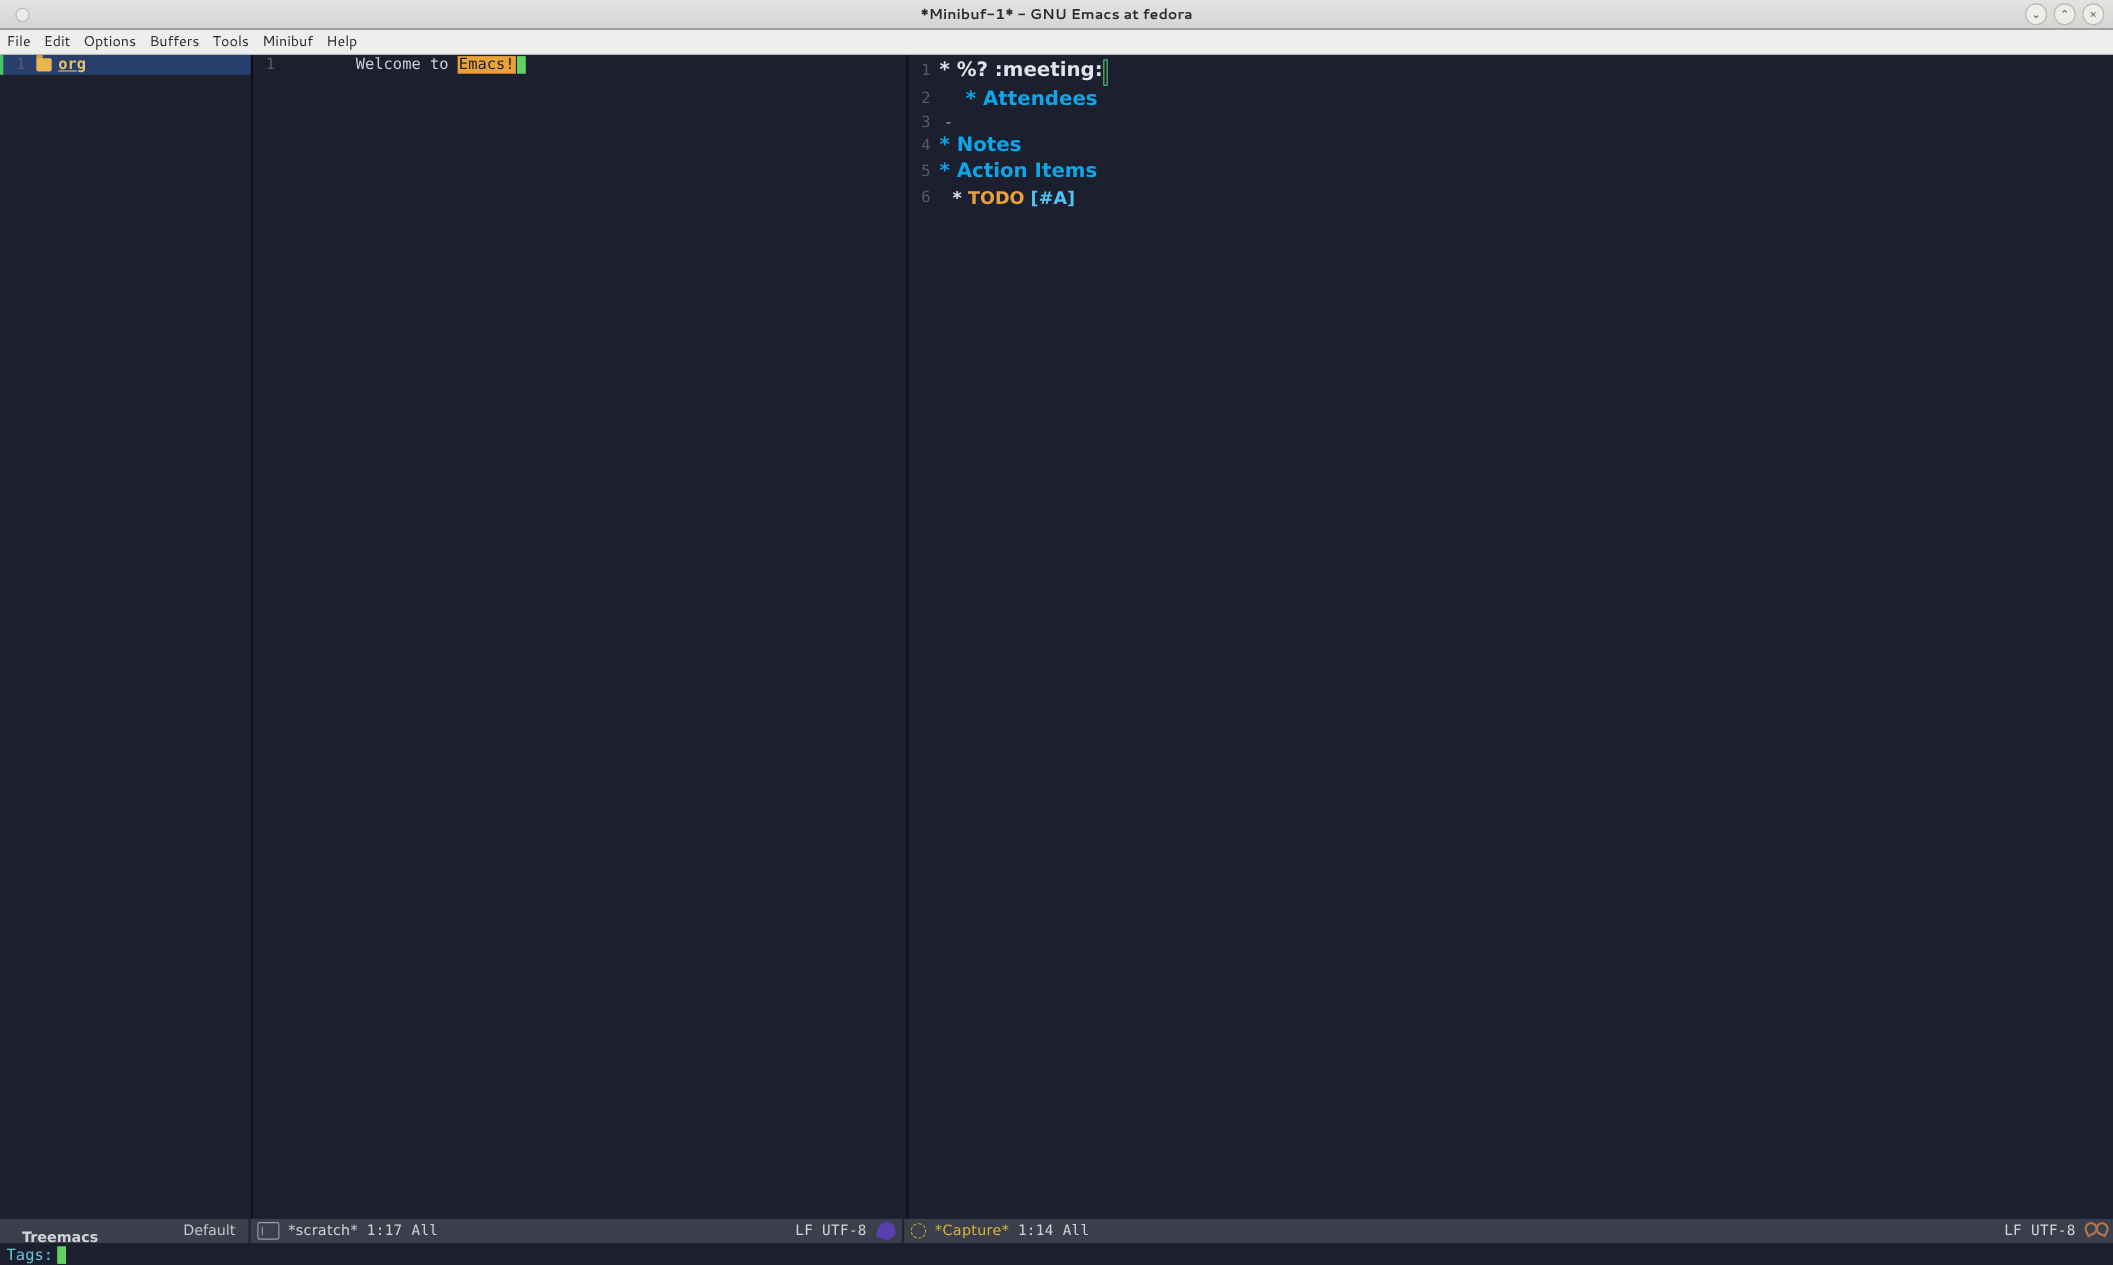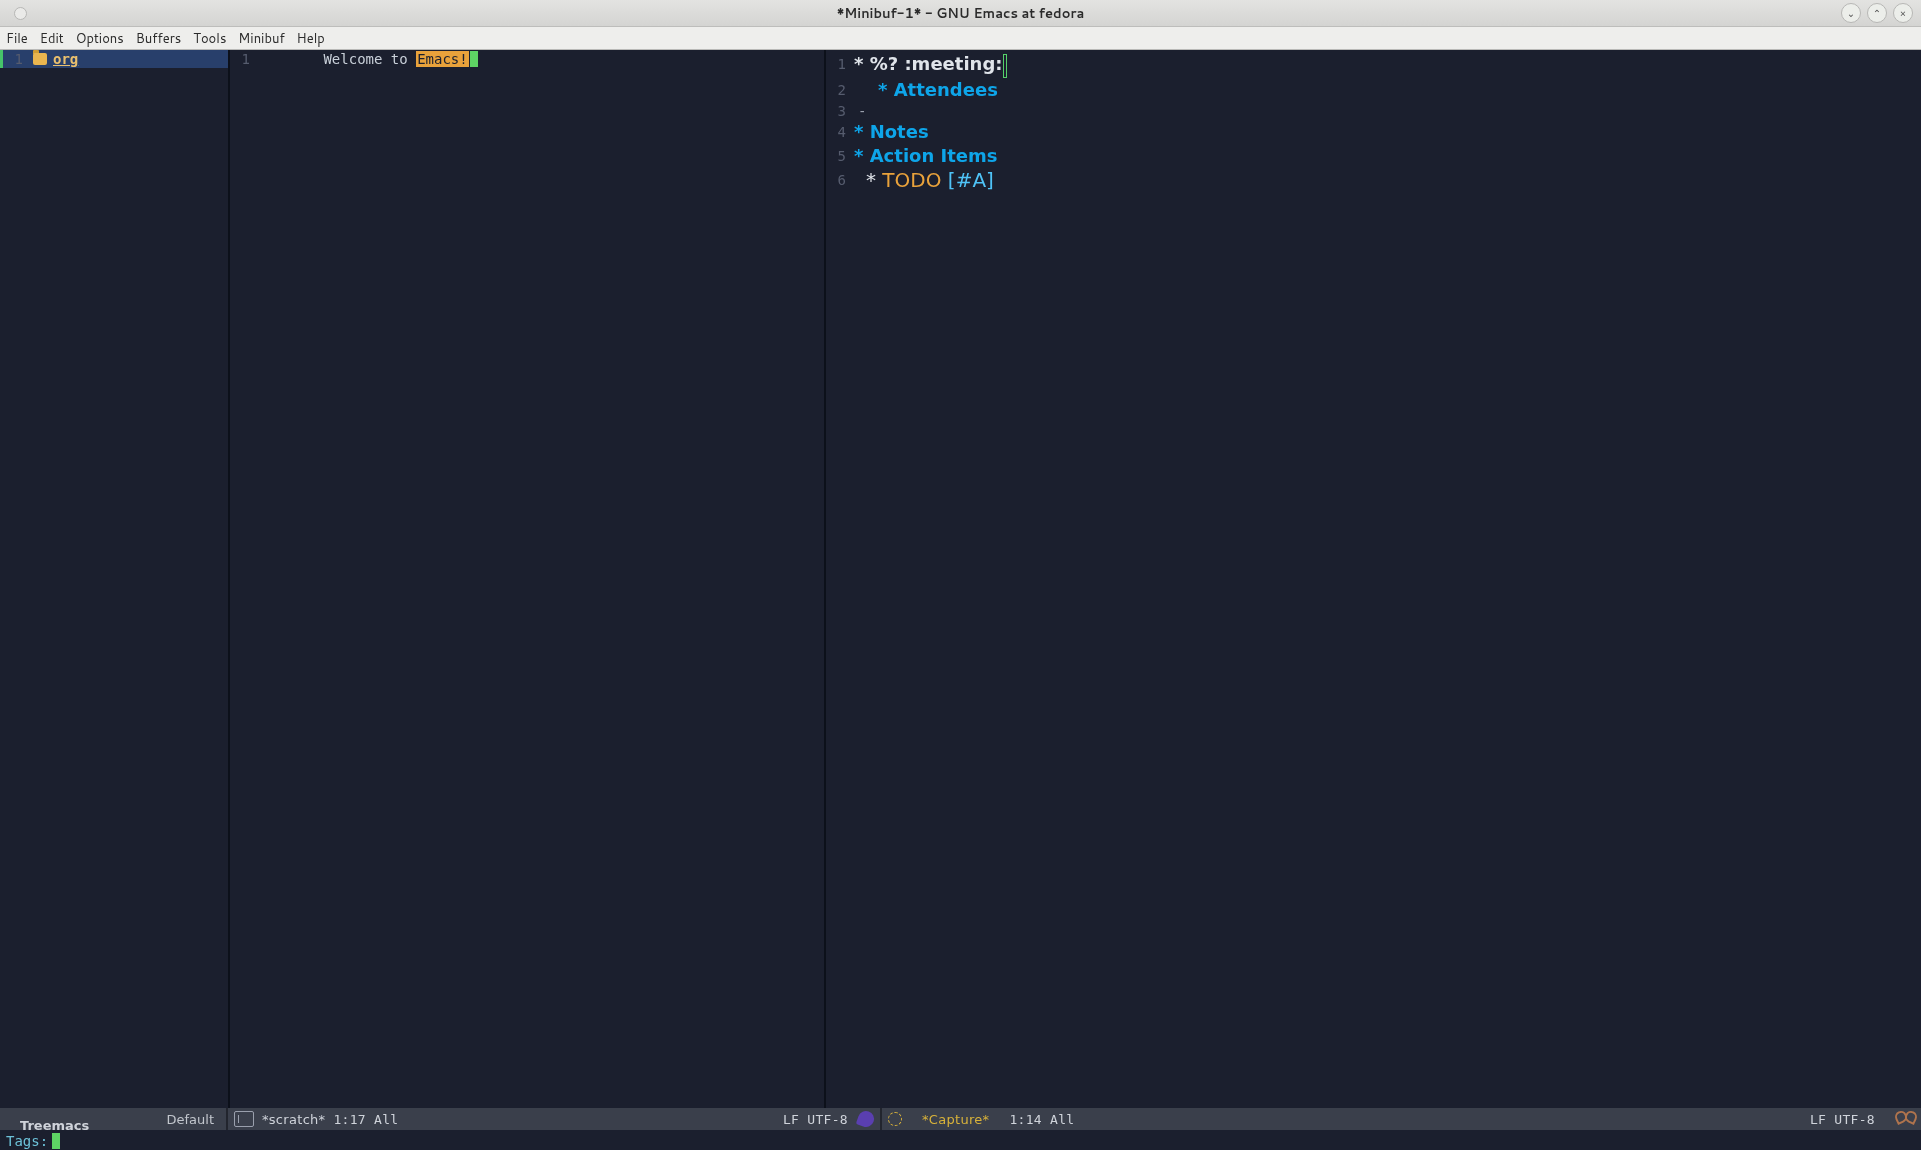--- a/index.html
+++ b/index.html
@@ -149,43 +149,43 @@
   .pane-right .org-gutter {
     width: 28px;
     color: #565c6e;
     text-align: right;
     padding-right: 8px;
     box-sizing: border-box;
     font-family: "DejaVu Sans Mono", monospace;
   }
   .pane-right .h1 { font-size: 18px; font-weight: bold; color: #e0e4ea; line-height: 28px;}
   .pane-right .h2 { font-size: 18px; font-weight: bold; color: #0ea5e9; line-height: 24px;}
-  .pane-right .h3 { font-size: 20px; font-weight: normal; color: #e0e4ea; line-height: 24px;}
+  .pane-right .h3 { font-size: 16px; font-weight: bold; color: #e0e4ea; line-height: 24px;}
   .pane-right .todo { color:#e9a23b; }
   .pane-right .prio { color:#4fc3f7; }
   .pane-right .org-line .body { padding-left: 0; }
   .pane-right .cursor-outline {
     display:inline-block;
     width: 4px;
     height: 24px;
     border: 1px solid #55d06a;
     box-sizing: border-box;
     vertical-align: bottom;
     margin-left: 1px;
   }
   
   .modelines {
     height: 22px;
     display: flex;
     font-family: "DejaVu Sans", sans-serif;
     font-size: 13px;
   }
   .ml-left   { width: 228px; }
-  .ml-mid    { width: 654px; }
-  .ml-right  { flex: 1; gap: 12px; }
+  .ml-mid    { width: 594px; }
+  .ml-right  { flex: 1; }
   .ml {
     background: #3a3f4b;
     color: #cfd3da;
     display: flex;
     align-items: center;
     padding: 0 6px;
     border-right: 2px solid #22252e;
     position: relative;
     box-sizing: border-box;
   }

